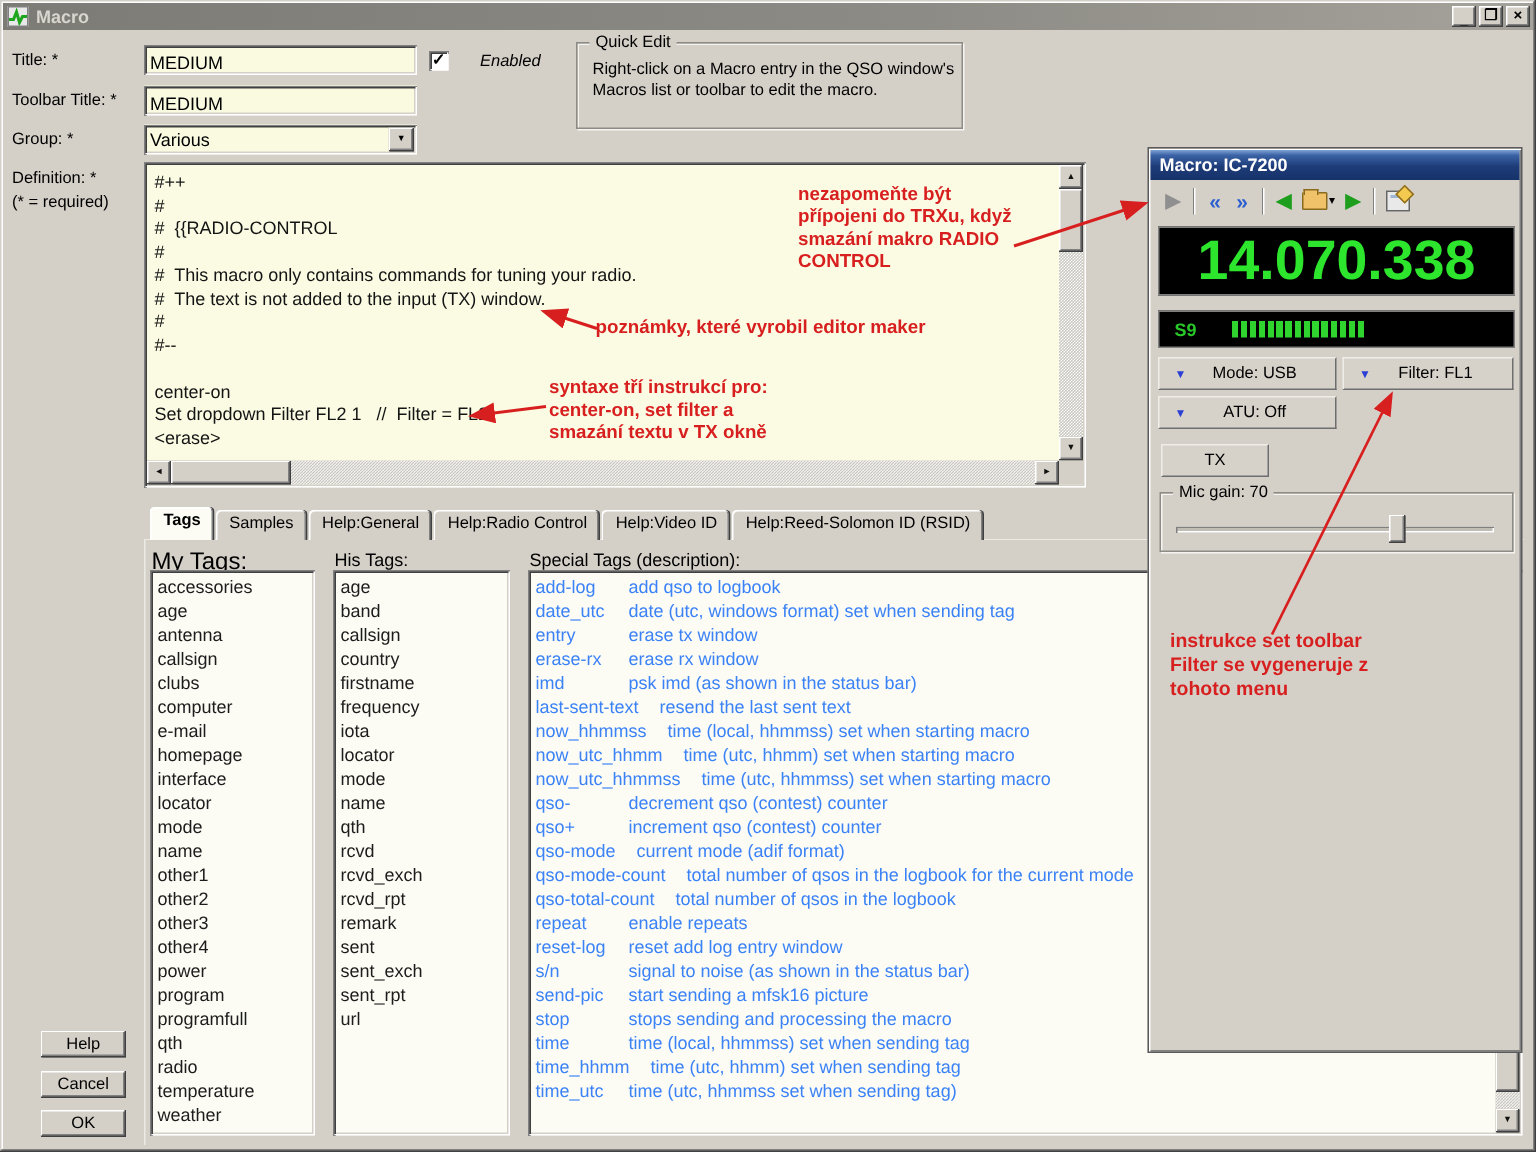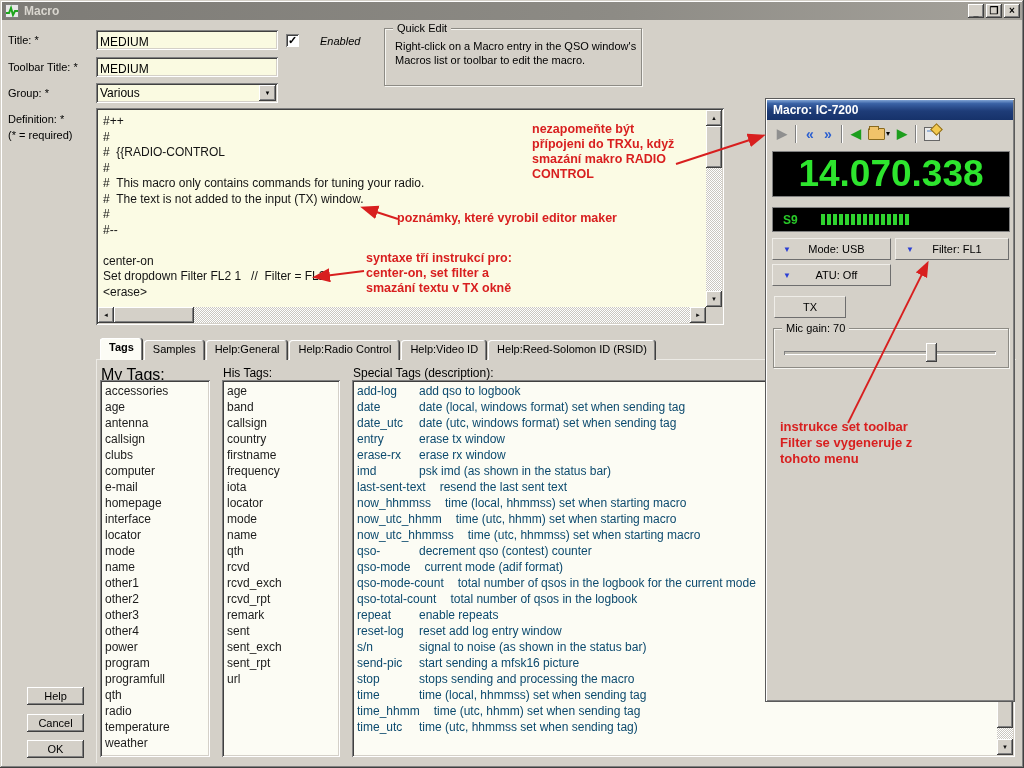--- a/index.html
+++ b/index.html
@@ -56,21 +56,21 @@
   #tabstrip{left:100px;top:338px;height:22px;display:flex;align-items:flex-end;z-index:3;}
   .tab{height:20px;line-height:19px;padding:0 9px;background:#d4d0c8;font-size:11px;
     box-shadow:inset -1px 0 0 #404040,inset 1px 1px 0 #fff,inset -2px 0 0 #808080;
     border-top-left-radius:3px;border-top-right-radius:3px;margin-right:1px;}
   .tab.selected{height:22px;background:#fcfcf5;font-weight:bold;position:relative;top:0;}
   
   .listbox{position:absolute;background:#fcfcf4;
     box-shadow:inset 1px 1px 0 #808080,inset -1px -1px 0 #fff,inset 2px 2px 0 #404040,inset -2px -2px 0 #d4d0c8;
     padding:3px 1px 2px 1px;overflow:hidden;}
   .litem{height:16px;line-height:16px;padding-left:4px;font-size:12px;color:#1c1c1c;white-space:nowrap;}
-  .srow{height:16px;line-height:16px;padding-left:4px;font-size:12px;color:#0c4a6e;white-space:nowrap;}
+  .srow{height:16px;line-height:16px;padding-left:4px;font-size:12px;color:#3b82f6;white-space:nowrap;}
   .stag{display:inline-block;min-width:62px;padding-right:14px;}
   
   .dlgbtn{position:absolute;left:27px;width:57px;height:18px;background:#d4d0c8;
     box-shadow:inset -1px -1px 0 #404040,inset 1px 1px 0 #fff,inset -2px -2px 0 #808080,inset 2px 2px 0 #d4d0c8;
     font-size:11px;text-align:center;line-height:18px;}
   
   #radiopanel{left:765px;top:98px;width:250px;height:604px;background:#d4d0c8;z-index:10;
     border:1px solid #5a5a5a;box-shadow:inset 1px 1px 0 #fff,inset -1px -1px 0 #808080;padding-left:12px;}
   #rtitle{position:absolute;left:1px;top:1px;right:1px;height:20px;
     background:linear-gradient(180deg,#7fa3d4 0%,#3a62a5 18%,#1e3c78 55%,#16326a 100%);
@@ -250,23 +250,20 @@
     <div class="litem">sent_rpt</div>
     <div class="litem">url</div>
   </div>
 <div class="listbox" style="left:352px;top:380px;width:663px;height:377px;">
   <div>
 
   <div class="srow">
       <span class="stag">add-log</span><span class="sdesc">add qso to logbook</span>
     </div>
       <div class="srow">
-      <span class="stag">date</span><span class="sdesc">date (local, windows format) set when sending tag</span>
-    </div>
-      <div class="srow">
       <span class="stag">date_utc</span><span class="sdesc">date (utc, windows format) set when sending tag</span>
     </div>
       <div class="srow">
       <span class="stag">entry</span><span class="sdesc">erase tx window</span>
     </div>
       <div class="srow">
       <span class="stag">erase-rx</span><span class="sdesc">erase rx window</span>
     </div>
       <div class="srow">
       <span class="stag">imd</span><span class="sdesc">psk imd (as shown in the status bar)</span>
@@ -278,20 +275,23 @@
       <span class="stag">now_hhmmss</span><span class="sdesc">time (local, hhmmss) set when starting macro</span>
     </div>
       <div class="srow">
       <span class="stag">now_utc_hhmm</span><span class="sdesc">time (utc, hhmm) set when starting macro</span>
     </div>
       <div class="srow">
       <span class="stag">now_utc_hhmmss</span><span class="sdesc">time (utc, hhmmss) set when starting macro</span>
     </div>
       <div class="srow">
       <span class="stag">qso-</span><span class="sdesc">decrement qso (contest) counter</span>
+    </div>
+      <div class="srow">
+      <span class="stag">qso+</span><span class="sdesc">increment qso (contest) counter</span>
     </div>
       <div class="srow">
       <span class="stag">qso-mode</span><span class="sdesc">current mode (adif format)</span>
     </div>
       <div class="srow">
       <span class="stag">qso-mode-count</span><span class="sdesc">total number of qsos in the logbook for the current mode</span>
     </div>
       <div class="srow">
       <span class="stag">qso-total-count</span><span class="sdesc">total number of qsos in the logbook</span>
     </div>

